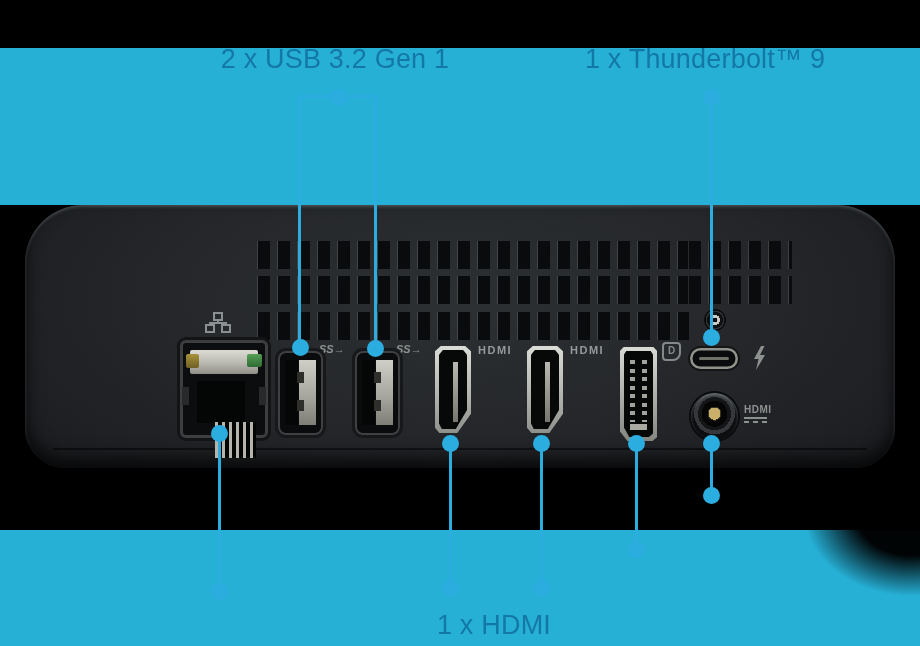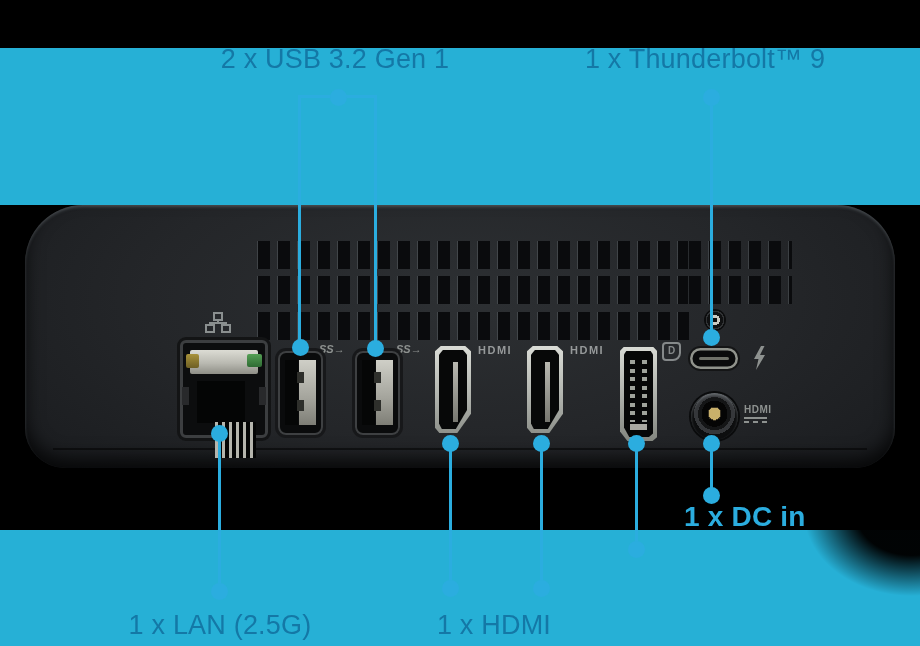--- a/index.html
+++ b/index.html
@@ -149,23 +149,21 @@
   <div class="dot" style="left:211px;top:583px;"></div>
   <div class="dot" style="left:442px;top:435px;"></div>
   <div class="dot" style="left:442px;top:580px;"></div>
   <div class="dot" style="left:533px;top:435px;"></div>
   <div class="dot" style="left:533px;top:580px;"></div>
   <div class="dot" style="left:628px;top:435px;"></div>
   <div class="dot" style="left:628px;top:541px;"></div>
   <div class="dot" style="left:703px;top:435px;"></div>
   <div class="dot" style="left:703px;top:487px;"></div>
 
-  <div class="cl-label" id="label-lan">1 x LAN (2.5G)</div>
   <div class="cl-label" id="label-hdmi">1 x HDMI</div>
-  <div class="cl-label" id="label-dc">1 x DC in</div>
 
   <div id="device-shadow"></div>
 
   <div id="device">
     <div id="device-seam"></div>
 
     <div class="grille g-main g-r1"></div>
     <div class="grille g-main g-r2"></div>
     <div class="grille g-main g-r3"></div>
     <div class="grille g-ext g-r1"></div>

